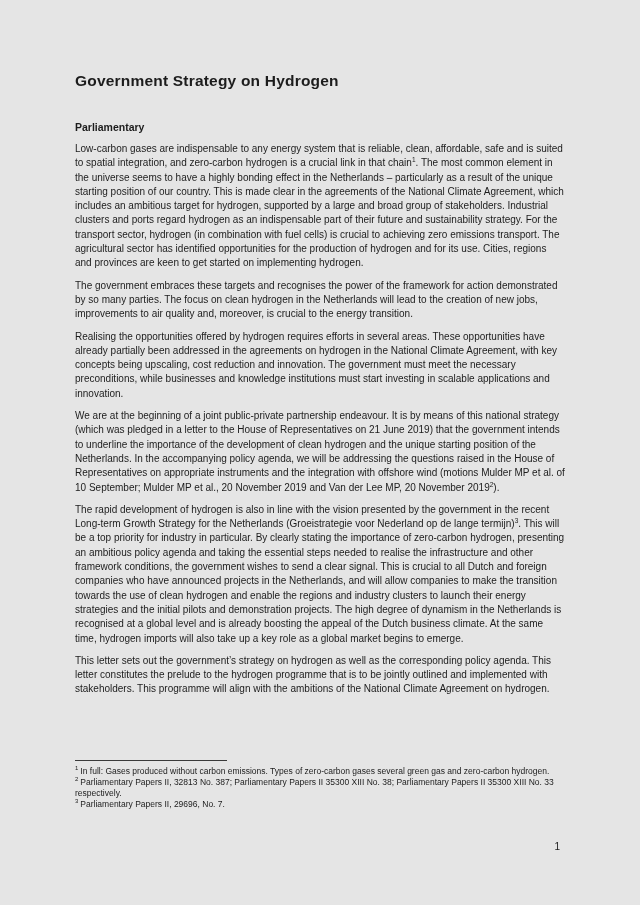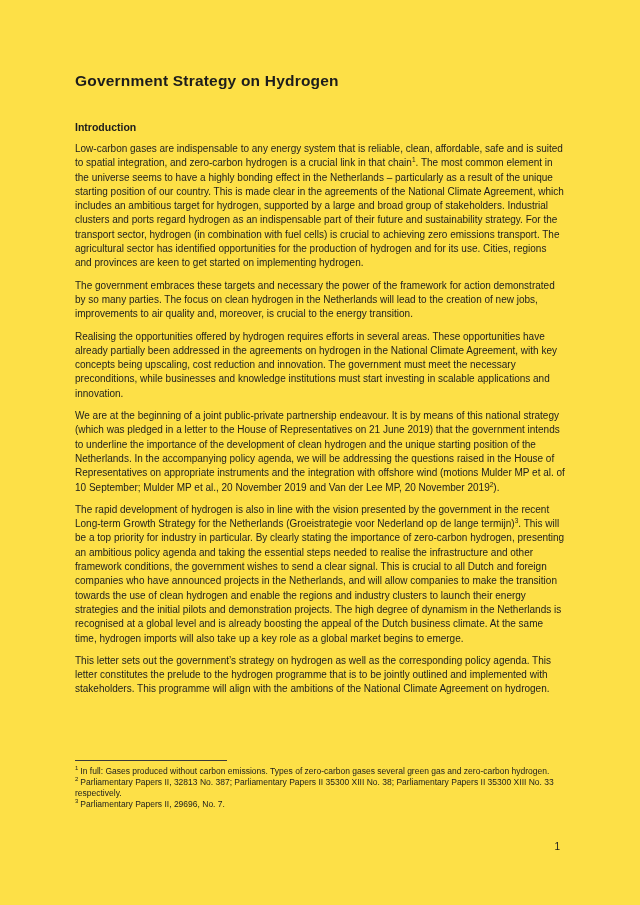--- a/index.html
+++ b/index.html
@@ -4,21 +4,21 @@
 <style>
   html, body {
     margin: 0;
     padding: 0;
     background: #ffffff;
   }
   .page {
     position: relative;
     width: 640px;
     height: 905px;
-    background: #fde047;
+    background: #e5e5e5;
     font-family: "Liberation Sans", sans-serif;
     color: #1c1c1c;
     overflow: hidden;
   }
   .content {
     position: absolute;
     left: 75px;
     top: 0;
     width: 490px;
   }
@@ -75,25 +75,25 @@
   }
 </style>
 </head>
 <body>
 
 <div class="page">
   <div class="content">
 
     <h1 class="doc-title">Government Strategy on Hydrogen</h1>
 
-    <h2 class="section-heading">Introduction</h2>
+    <h2 class="section-heading">Parliamentary</h2>
 
     <div class="body-text">
       <p>Low-carbon gases are indispensable to any energy system that is reliable, clean, affordable, safe and is suited to spatial integration, and zero-carbon hydrogen is a crucial link in that chain<sup>1</sup>. The most common element in the universe seems to have a highly bonding effect in the Netherlands – particularly as a result of the unique starting position of our country. This is made clear in the agreements of the National Climate Agreement, which includes an ambitious target for hydrogen, supported by a large and broad group of stakeholders. Industrial clusters and ports regard hydrogen as an indispensable part of their future and sustainability strategy. For the transport sector, hydrogen (in combination with fuel cells) is crucial to achieving zero emissions transport. The agricultural sector has identified opportunities for the production of hydrogen and for its use. Cities, regions and provinces are keen to get started on implementing hydrogen.</p>
-      <p>The government embraces these targets and necessary the power of the framework for action demonstrated by so many parties. The focus on clean hydrogen in the Netherlands will lead to the creation of new jobs, improvements to air quality and, moreover, is crucial to the energy transition.</p>
+      <p>The government embraces these targets and recognises the power of the framework for action demonstrated by so many parties. The focus on clean hydrogen in the Netherlands will lead to the creation of new jobs, improvements to air quality and, moreover, is crucial to the energy transition.</p>
       <p>Realising the opportunities offered by hydrogen requires efforts in several areas. These opportunities have already partially been addressed in the agreements on hydrogen in the National Climate Agreement, with key concepts being upscaling, cost reduction and innovation. The government must meet the necessary preconditions, while businesses and knowledge institutions must start investing in scalable applications and innovation.</p>
       <p>We are at the beginning of a joint public-private partnership endeavour. It is by means of this national strategy (which was pledged in a letter to the House of Representatives on 21 June 2019) that the government intends to underline the importance of the development of clean hydrogen and the unique starting position of the Netherlands. In the accompanying policy agenda, we will be addressing the questions raised in the House of Representatives on appropriate instruments and the integration with offshore wind (motions Mulder MP et al. of 10 September; Mulder MP et al., 20 November 2019 and Van der Lee MP, 20 November 2019<sup>2</sup>).</p>
       <p>The rapid development of hydrogen is also in line with the vision presented by the government in the recent Long-term Growth Strategy for the Netherlands (Groeistrategie voor Nederland op de lange termijn)<sup>3</sup>. This will be a top priority for industry in particular. By clearly stating the importance of zero-carbon hydrogen, presenting an ambitious policy agenda and taking the essential steps needed to realise the infrastructure and other framework conditions, the government wishes to send a clear signal. This is crucial to all Dutch and foreign companies who have announced projects in the Netherlands, and will allow companies to make the transition towards the use of clean hydrogen and enable the regions and industry clusters to launch their energy strategies and the initial pilots and demonstration projects. The high degree of dynamism in the Netherlands is recognised at a global level and is already boosting the appeal of the Dutch business climate. At the same time, hydrogen imports will also take up a key role as a global market begins to emerge.</p>
       <p>This letter sets out the government’s strategy on hydrogen as well as the corresponding policy agenda. This letter constitutes the prelude to the hydrogen programme that is to be jointly outlined and implemented with stakeholders. This programme will align with the ambitions of the National Climate Agreement on hydrogen.</p>
     </div>
   </div>
 
   <div class="footnotes">
     <div class="footnote-rule"></div>
     <div class="footnote">

